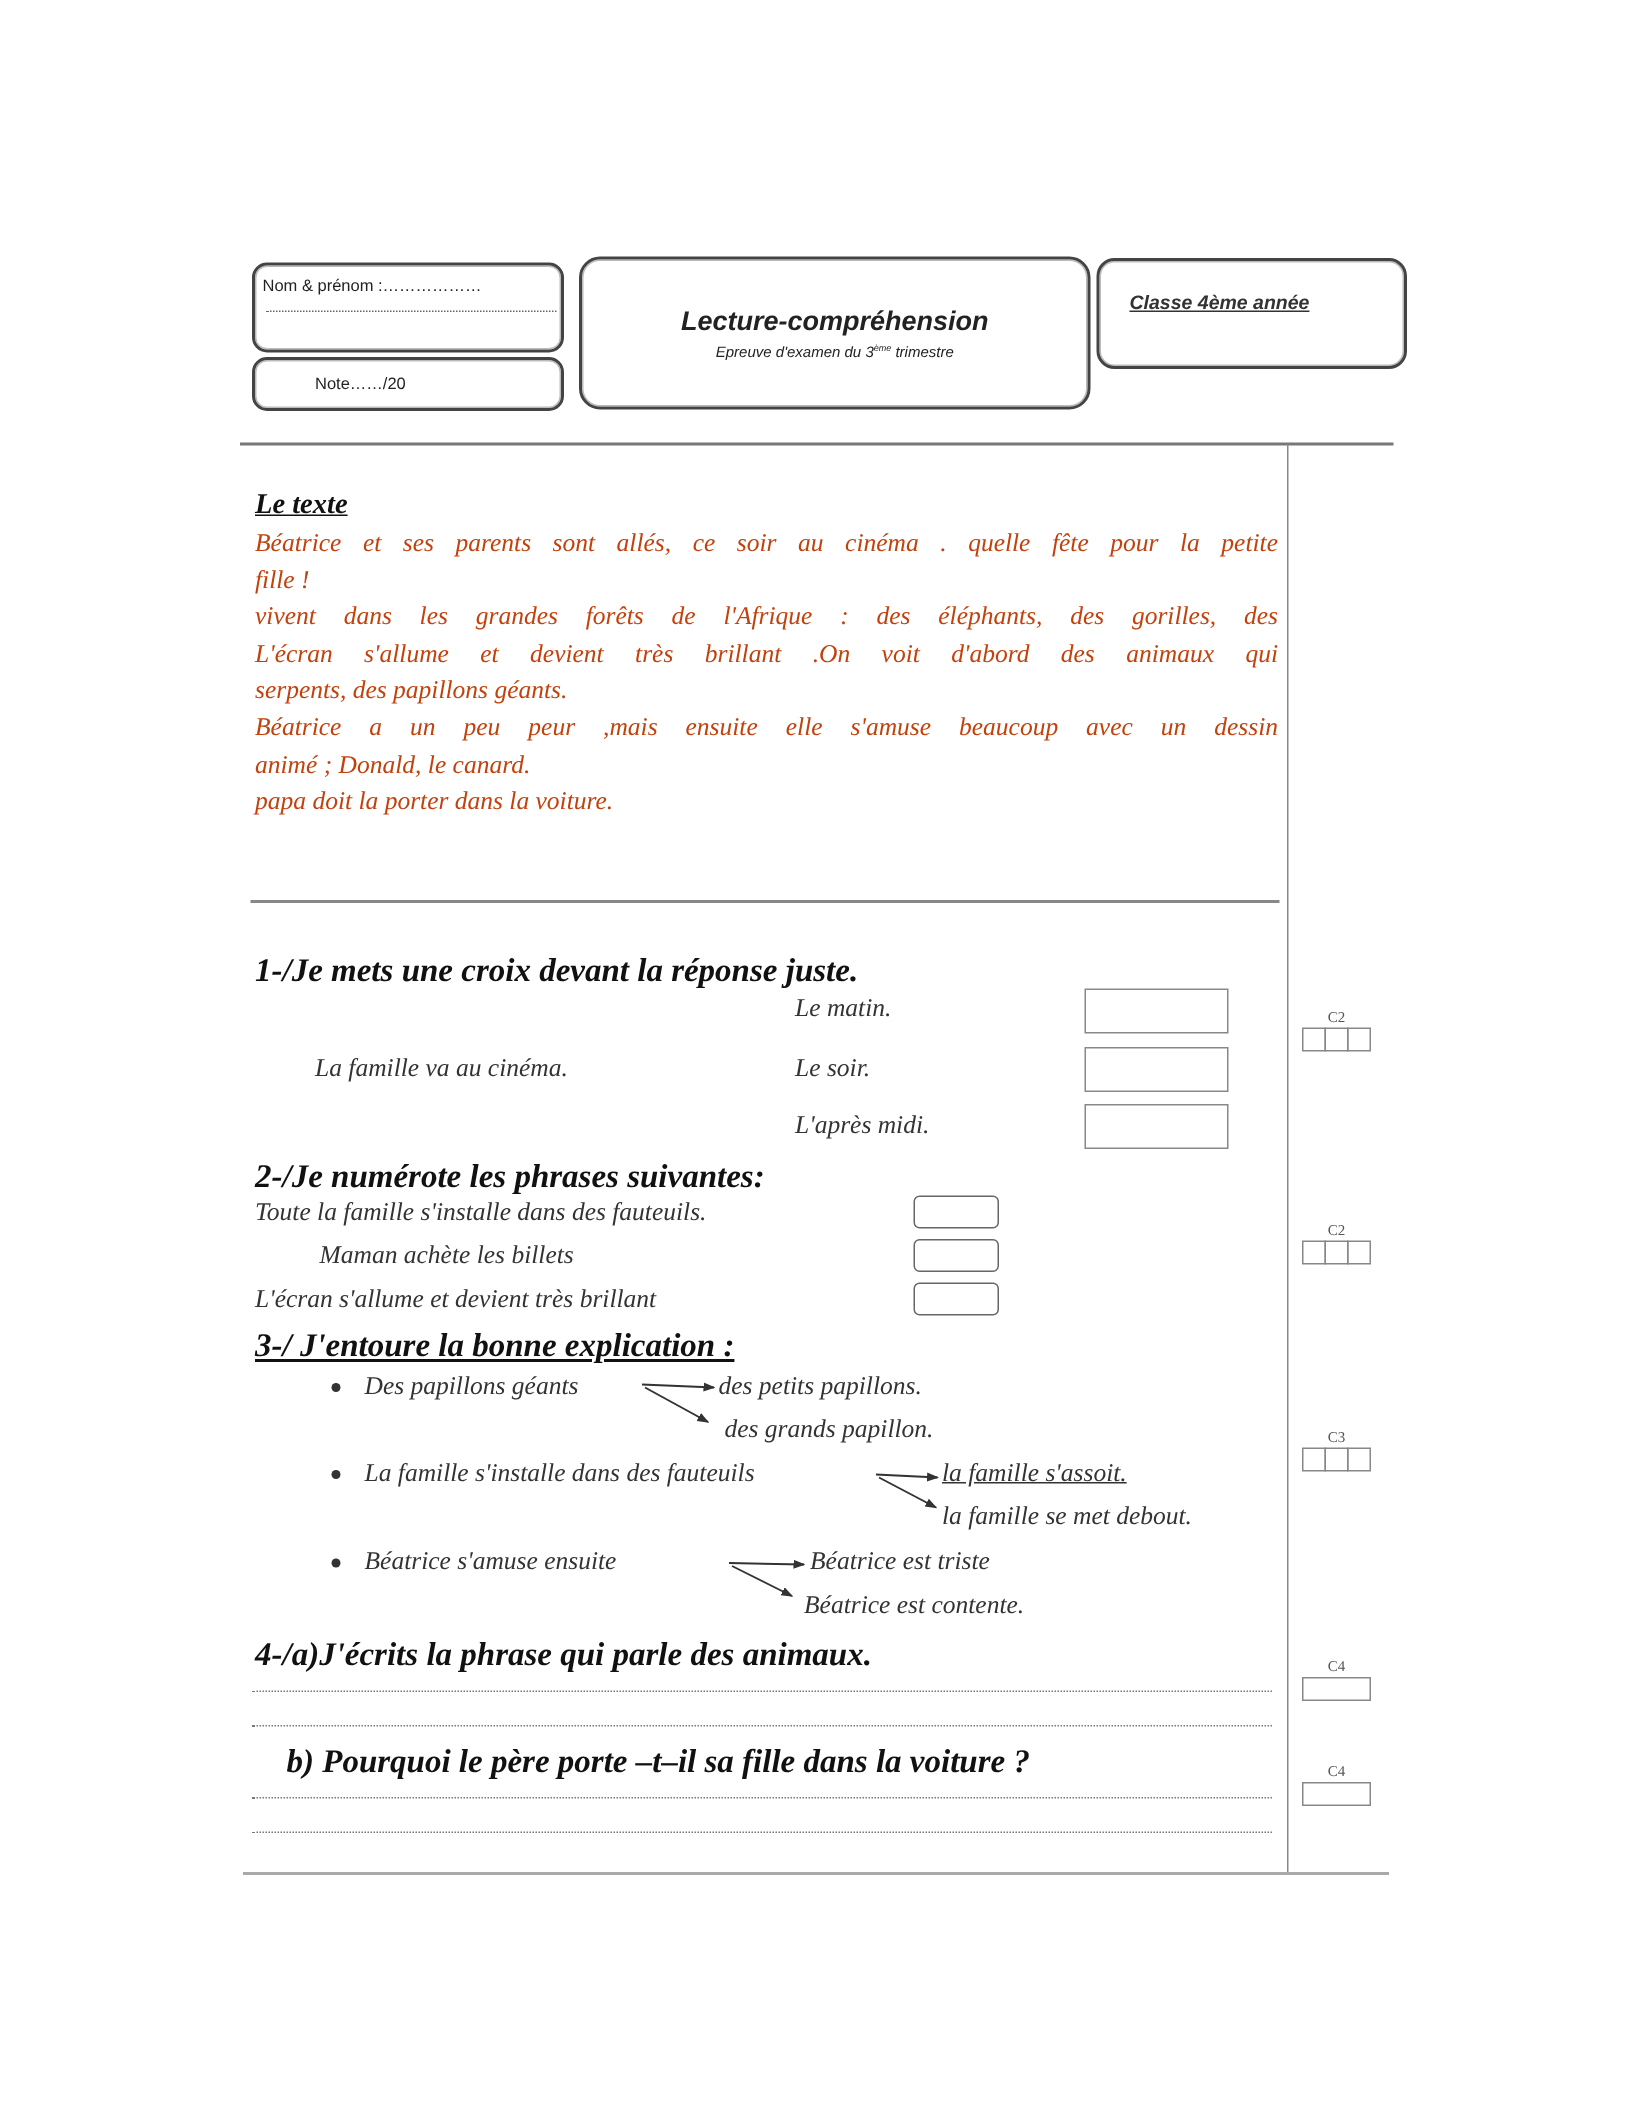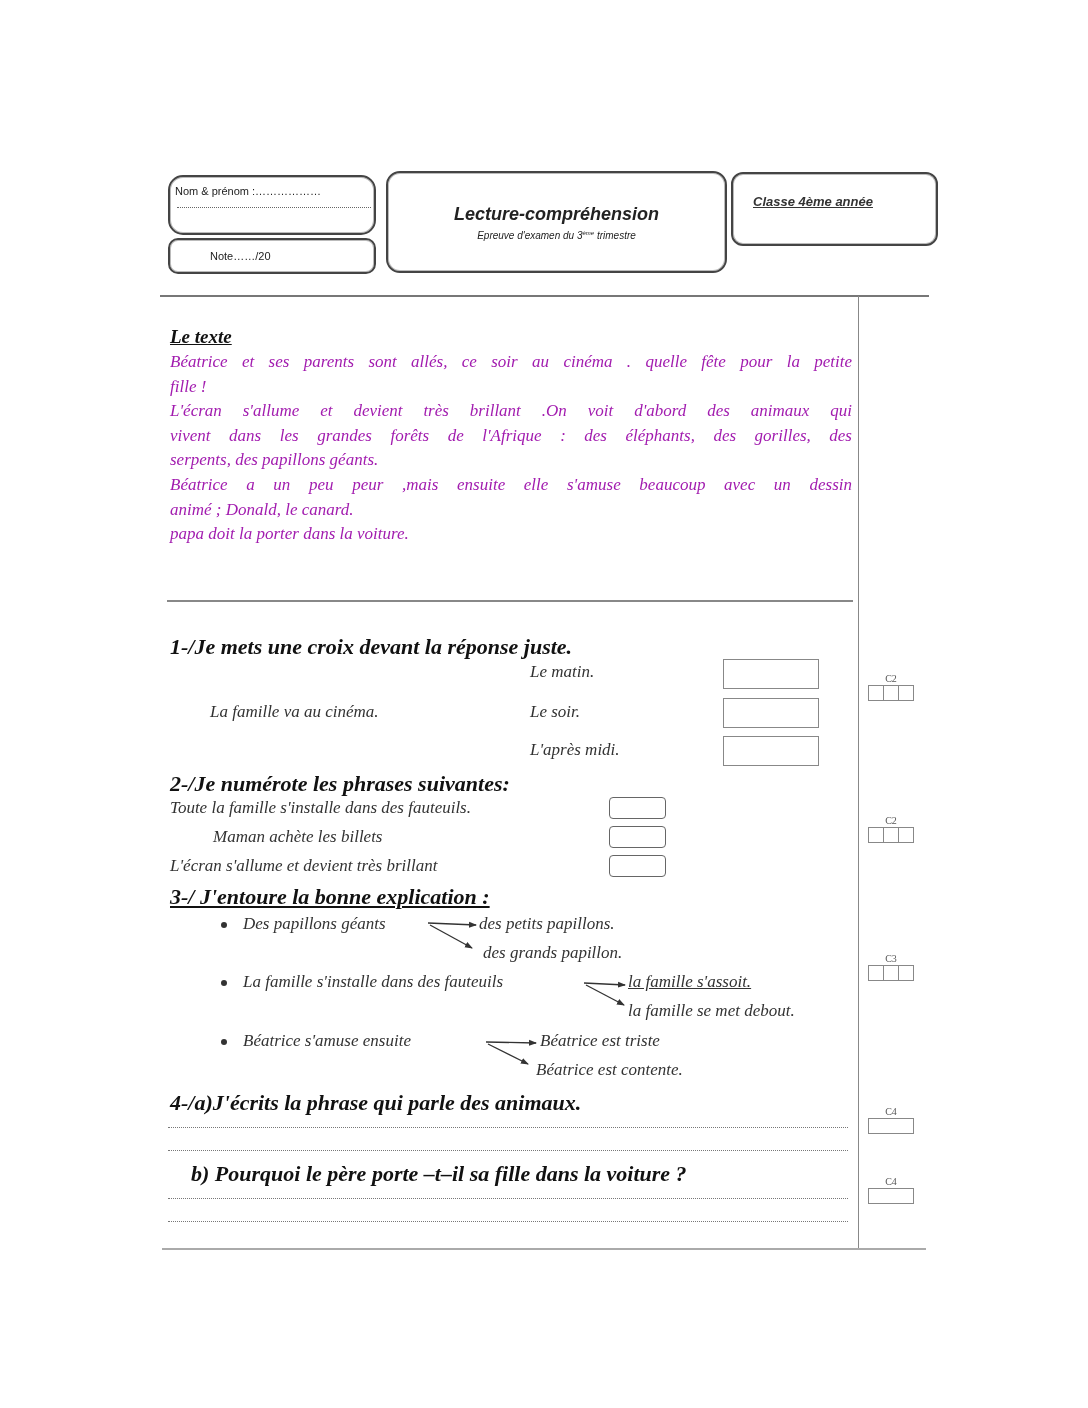--- a/index.html
+++ b/index.html
@@ -4,40 +4,40 @@
 <style>
   * { box-sizing: border-box; margin: 0; padding: 0; }
   html, body { width: 1088px; height: 1408px; background: #ffffff; overflow: hidden; }
   body { position: relative; font-family: "Liberation Serif", serif; color: #2a2a2a; }
 
   .abs { position: absolute; }
 
   
   .hbox { position: absolute; border: 2px solid #444; border-radius: 10px; background: #fff; box-shadow: 0 0 0 1px #bbb inset; }
   .sans { font-family: "Liberation Sans", sans-serif; }
-  #name-box { left: 168px; top: 175px; width: 208px; height: 60px; border-radius: 15px; }
+  #name-box { left: 168px; top: 175px; width: 208px; height: 60px; }
   #name-box .lbl { position: absolute; left: 5px; top: 8px; font-size: 11px; color: #222; }
   #name-box .dots { position: absolute; left: 7px; top: 30px; width: 194px; border-bottom: 1px dotted #666; }
   #note-box { left: 168px; top: 238px; width: 208px; height: 36px; }
   #note-box .lbl { position: absolute; left: 40px; top: 10px; font-size: 11px; color: #222; }
   #title-box { left: 386px; top: 171px; width: 341px; height: 102px; border-radius: 14px; }
   #title-box .t1 { position: absolute; left: 0; width: 100%; top: 31px; text-align: center; font-size: 18px; font-style: italic; font-weight: bold; color: #222; }
   #title-box .t2 { position: absolute; left: 0; width: 100%; top: 57px; text-align: center; font-size: 10px; font-style: italic; color: #222; }
   #title-box .t2 sup { font-size: 6px; }
   #class-box { left: 731px; top: 172px; width: 207px; height: 74px; border-radius: 12px; }
   #class-box .lbl { position: absolute; left: 20px; top: 20px; font-size: 13px; font-style: italic; font-weight: bold; text-decoration: underline; color: #333; }
 
   
   .hr-top { left: 160px; top: 295px; width: 769px; height: 2px; background: #777; }
   .hr-mid { left: 167px; top: 600px; width: 686px; height: 2px; background: #888; }
   .hr-bot { left: 162px; top: 1248px; width: 764px; height: 2px; background: #aaa; }
   .vr { left: 858px; top: 296px; width: 1px; height: 953px; background: #888; }
 
   
-  .tx { position: absolute; font-style: italic; font-size: 17px; color: #a21caf; line-height: 24.6px; }
+  .tx { position: absolute; font-style: italic; font-size: 17px; color: #c2410c; line-height: 24.6px; }
   #text-title { left: 170px; top: 325px; font-weight: bold; text-decoration: underline; font-size: 19px; color: #111; }
   #passage { left: 170px; top: 350px; width: 682px; text-align: justify; }
   #passage p { margin: 0; text-align: justify; text-align-last: auto; }
   #passage p.j { text-align-last: justify; }
   #passage p.ind { text-indent: 10px; }
 
   .qh { position: absolute; font-style: italic; font-weight: bold; font-size: 22px; color: #111; }
   .it { position: absolute; font-style: italic; font-size: 17px; color: #333; }
 
   .cbox { position: absolute; width: 96px; height: 30px; border: 1px solid #888; background: #fff; }
@@ -75,22 +75,22 @@
 
 <div class="abs hr-top"></div>
 <div class="abs vr"></div>
 <div class="abs hr-mid"></div>
 <div class="abs hr-bot"></div>
 
 <div id="text-title" class="tx">Le texte</div>
 <div id="passage" class="tx">
   <p class="j">Béatrice et ses parents  sont allés, ce soir au cinéma . quelle fête pour la petite</p>
   <p>fille !</p>
+  <p class="j">vivent dans les grandes forêts de l'Afrique : des éléphants, des gorilles, des</p>
   <p class="j">L'écran s'allume et devient très brillant .On voit d'abord des animaux qui</p>
-  <p class="j">vivent dans les grandes forêts de l'Afrique : des éléphants, des gorilles, des</p>
   <p>serpents, des papillons géants.</p>
   <p class="j">Béatrice a un peu peur ,mais ensuite elle s'amuse beaucoup avec un dessin</p>
   <p>animé ; Donald, le canard.</p>
   <p>papa doit la porter dans la voiture.</p>
 </div>
 
 <div class="qh" style="left:170px; top:634px;">1-/Je mets une croix devant la réponse juste.</div>
 <div class="it" style="left:210px; top:702px;">La famille va au cinéma.</div>
 <div class="it" style="left:530px; top:662px;">Le matin.</div>
 <div class="it" style="left:530px; top:702px;">Le soir.</div>

